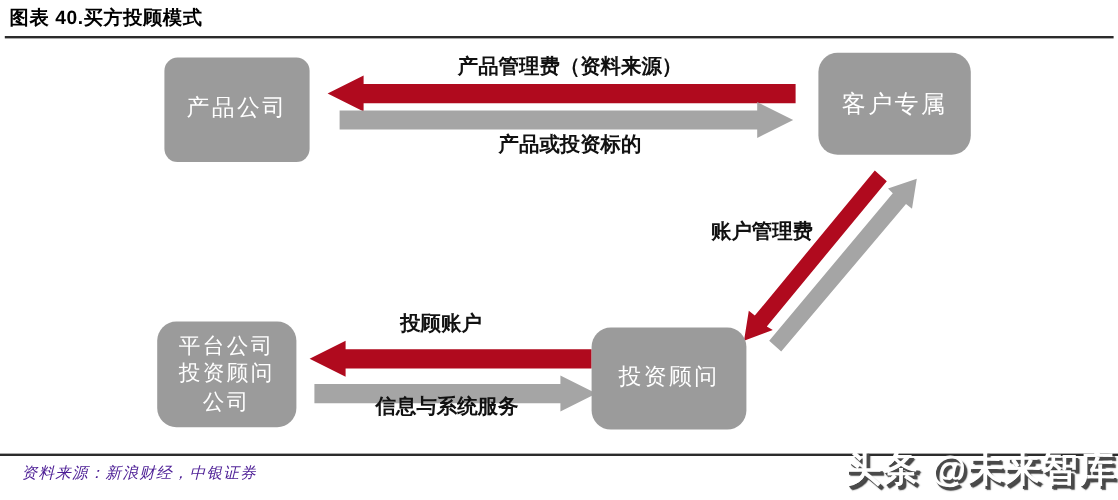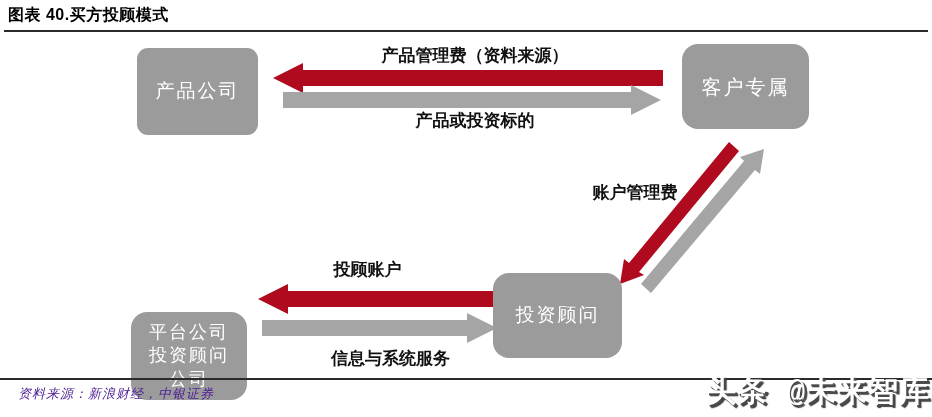--- a/index.html
+++ b/index.html
@@ -49,37 +49,37 @@
     flex-direction: column;
     align-items: center;
     justify-content: center;
     text-align: center;
     font-weight: 500;
     letter-spacing: 2px;
   }
   .node .line { line-height: 1.3; }
   .node-product-company   { left: 137px; top: 48px;  width: 121px; height: 87px; font-size: 19px; border-radius: 11px; }
   .node-client-account    { left: 682px; top: 44px;  width: 127px; height: 85px; font-size: 20px; }
-  .node-platform-company  { left: 131px; top: 268px; width: 116px; height: 88px; font-size: 18px; margin-top: 44px; }
+  .node-platform-company  { left: 131px; top: 268px; width: 116px; height: 88px; font-size: 18px; }
   .node-investment-advisor{ left: 493px; top: 273px; width: 129px; height: 85px; font-size: 19px; }
 
   .edge-label {
     position: absolute;
     font-size: 17px;
     font-weight: 600;
     color: #111111;
     text-align: center;
     white-space: nowrap;
   }
   .lbl-product-mgmt-fee        { left: 330px; top: 44px;  width: 290px; }
   .lbl-product-or-target       { left: 350px; top: 109px; width: 250px; }
   .lbl-account-mgmt-fee        { left: 575px; top: 181px; width: 120px; }
   .lbl-investment-advice       { left: 676px; top: 247px; width: 140px; }
   .lbl-tech-service-fee        { left: 300px; top: 258px; width: 135px; }
-  .lbl-info-system-service     { left: 295px; top: 347px; width: 155px; text-align: right; }
+  .lbl-info-system-service     { left: 295px; top: 327px; width: 155px; }
 
   .source-note {
     position: absolute;
     left: 18px;
     top: 385px;
     font-family: "Liberation Serif", "DejaVu Serif", serif;
     font-style: italic;
     font-size: 13px;
     color: #4c1d95;
     letter-spacing: 1px;
@@ -88,21 +88,20 @@
     position: absolute;
     right: 2px;
     top: 371px;
     font-size: 30px;
     font-weight: bold;
     color: #ffffff;
     letter-spacing: 1px;
     text-shadow: 2px 2px 0 #4a4a4a, 3px 3px 1px #3c3c3c;
     z-index: 5;
     white-space: nowrap;
-    font-family: Liberation Mono, monospace;
   }
 </style>
 </head>
 <body>
 
 <div class="canvas">
 
   <div class="figure-title">图表 40.买方投顾模式</div>
   <div class="hrule top"></div>
 

